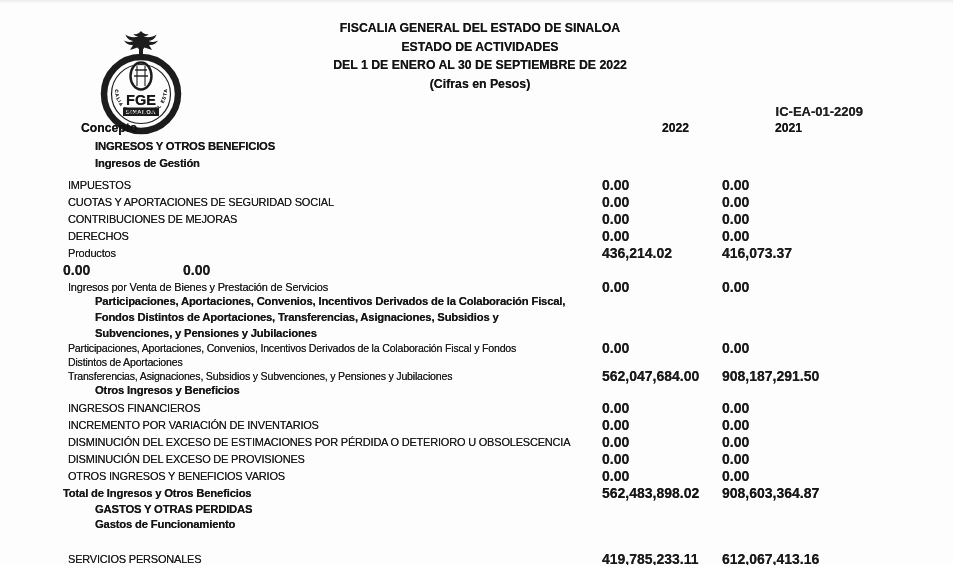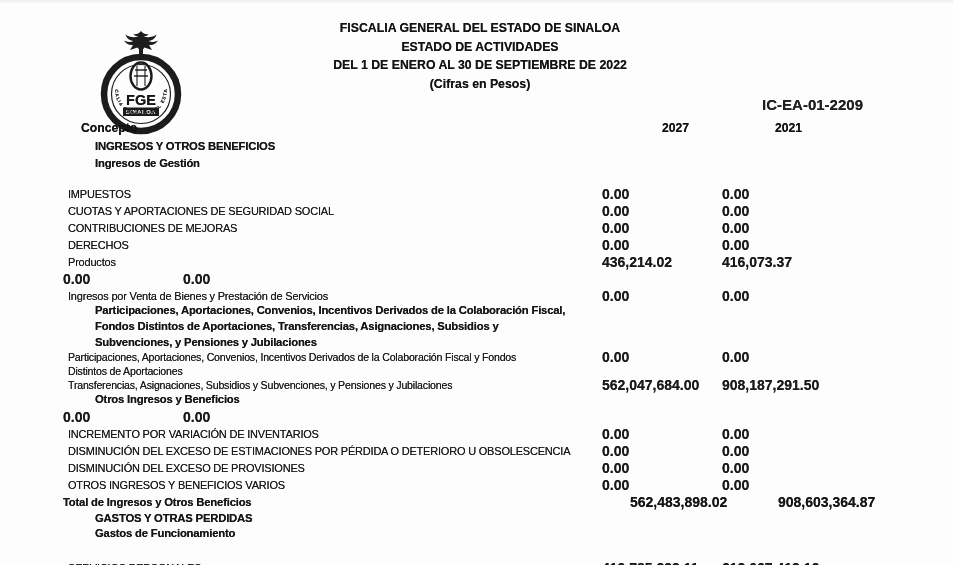--- a/index.html
+++ b/index.html
@@ -14,38 +14,38 @@
     box-shadow:0 0 4px rgba(0,0,0,.15);
   }
   .page::before{content:"";position:absolute;top:0;left:0;right:0;height:4px;
     background:linear-gradient(#ededed,#fdfdfd);}
   
   .titles{position:absolute;top:19px;left:0;width:960px;text-align:center;
     font-weight:700;font-size:12.3px;line-height:18.5px;color:#141414;}
   
   .logo{position:absolute;top:28px;left:89px;width:104px;height:120px;}
   
-  .doccode{position:absolute;top:96px;right:90px;font-weight:700;font-size:15px;color:#202020;}
+  .doccode{position:absolute;top:104px;right:90px;font-weight:700;font-size:13px;color:#202020;}
   
   .content{position:absolute;top:119px;left:63px;width:775px;}
   .thead{display:flex;align-items:flex-start;font-weight:700;font-size:12.2px;line-height:19px;color:#121212;}
   .thead .lbl{flex:0 0 539px;text-align:left;padding-left:18px;box-sizing:border-box;}
   .thead .v2022{flex:0 0 120px;text-align:right;padding-right:33px;box-sizing:border-box;}
   .thead .v2021{flex:0 0 116px;text-align:right;padding-right:36px;box-sizing:border-box;}
   .tbody{letter-spacing:-0.2px;}
   .row{display:flex;align-items:flex-start;line-height:17px;font-size:11px;}
   .cell{box-sizing:border-box;}
   .row .lbl{flex:0 0 539px;white-space:pre;}
   .row.detail .lbl{padding-left:5px;}
   .row .v{flex:0 0 120px;text-align:left;font-weight:700;font-size:14px;letter-spacing:0;line-height:inherit;}
   .row .v2021{flex:0 0 116px;}
   .row.section{font-weight:700;font-size:11.3px;color:#151515;padding-left:32px;}
-  .row.total{font-weight:700;font-size:11.3px;color:#151515;gap:28px;}
-  
-  .tbody .row:nth-child(3){margin-top:14px;}
+  .row.total{font-weight:700;font-size:11.3px;color:#151515;}
+  
+  .tbody .row:nth-child(3){margin-top:5px;}
   .tbody .row:nth-child(10){line-height:16px;margin-top:-3px;}
   .tbody .row:nth-child(11),.tbody .row:nth-child(12){line-height:14px;font-size:10.6px;}
   .tbody .row:nth-child(13),.tbody .row:nth-child(20){line-height:14px;}
   .tbody .row:nth-child(14){margin-top:3px;}
   .tbody .row:nth-child(22){margin-top:18px;}
 </style>
 </head>
 <body>
 
 <div class="page">
@@ -88,21 +88,21 @@
     <div>ESTADO DE ACTIVIDADES</div>
     <div>DEL 1 DE ENERO AL 30 DE SEPTIEMBRE DE 2022</div>
     <div>(Cifras en Pesos)</div>
   </div>
 
   <div class="doccode">IC-EA-01-2209</div>
 
   <div class="content">
     <div class="thead">
       <div class="lbl">Concepto</div>
-      <div class="v2022">2027</div>
+      <div class="v2022">2022</div>
       <div class="v2021">2021</div>
     </div>
     <div class="tbody">
   <div class="row section">
     <div class="cell lbl">INGRESOS Y OTROS BENEFICIOS</div>
     <div class="cell v v2022"></div>
     <div class="cell v v2021"></div>
   </div>
 
   <div class="row section">
@@ -173,20 +173,21 @@
     <div class="cell v v2021">908,187,291.50</div>
   </div>
 
   <div class="row section">
     <div class="cell lbl">Otros Ingresos y Beneficios</div>
     <div class="cell v v2022"></div>
     <div class="cell v v2021"></div>
   </div>
 
   <div class="row detail">
+    <div class="cell lbl">INGRESOS FINANCIEROS</div>
     <div class="cell v v2022">0.00</div>
     <div class="cell v v2021">0.00</div>
   </div>
 
   <div class="row detail">
     <div class="cell lbl">INCREMENTO POR VARIACIÓN DE INVENTARIOS</div>
     <div class="cell v v2022">0.00</div>
     <div class="cell v v2021">0.00</div>
   </div>
 

